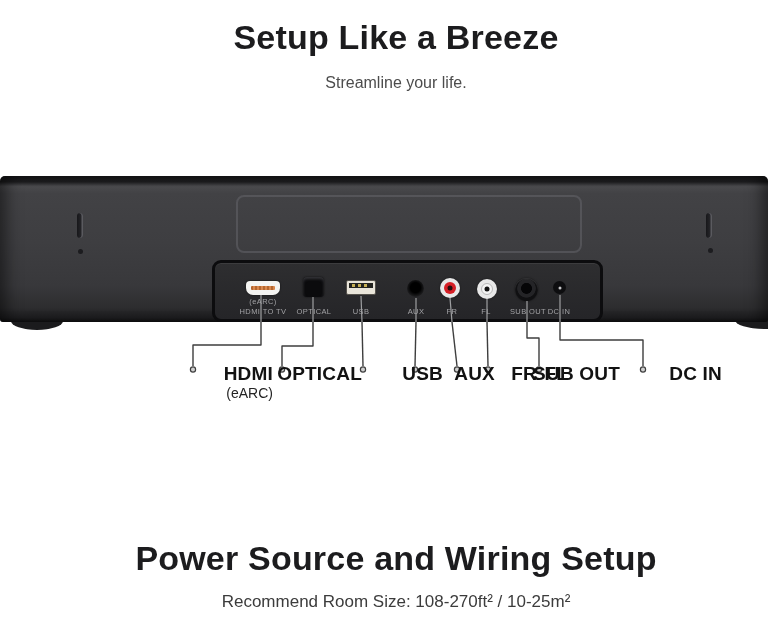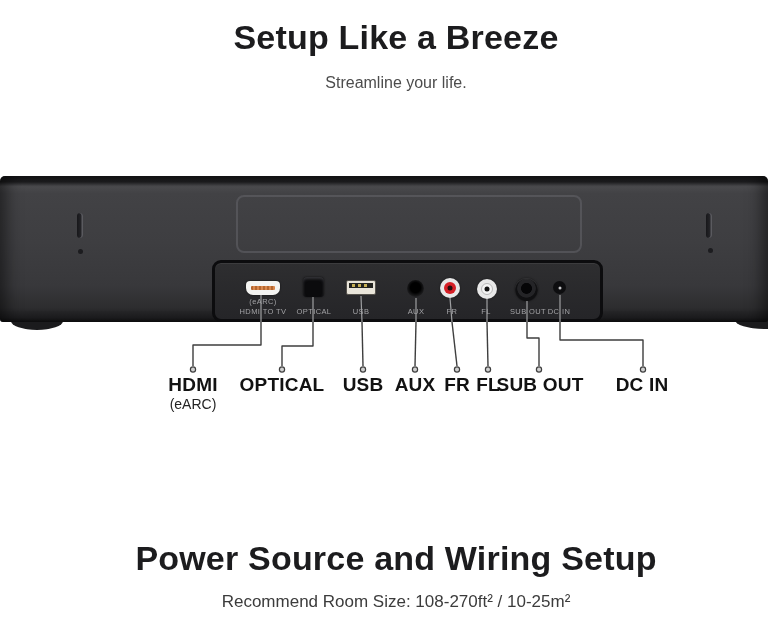--- a/index.html
+++ b/index.html
@@ -79,21 +79,21 @@
 
   .plabel{position:absolute;transform:translateX(-50%);font-size:7.5px;line-height:9px;
     color:#a2a2a5;letter-spacing:.4px;white-space:nowrap;}
 
   
   .overlay{position:absolute;left:0;top:0;width:768px;height:619px;pointer-events:none;}
   .lead-light{stroke:#9fa0a2;stroke-width:1.2;fill:none;}
   .lead-dark{stroke:#3e3e3e;stroke-width:1.4;fill:none;stroke-linejoin:round;}
   .lead-dot{fill:#d0d0d0;stroke:#3e3e3e;stroke-width:1.2;}
 
-  .callout{position:absolute;top:375px;width:160px;text-align:center;}
+  .callout{position:absolute;top:364px;width:160px;text-align:right;}
   .co-title{font-size:19px;font-weight:700;color:#121212;line-height:20px;letter-spacing:.2px;white-space:nowrap;}
   .co-sub{font-size:14px;color:#242424;line-height:15px;margin-top:2px;white-space:nowrap;}
 </style>
 </head>
 <body>
 
 <div id="app">
 
   <h1 class="h1 shifted" style="top:19px">Setup Like a Breeze</h1>
   <p class="sub shifted" style="top:74px">Streamline your life.</p>

